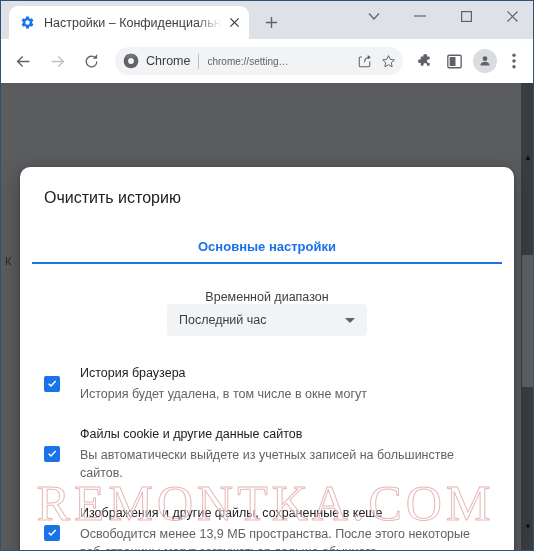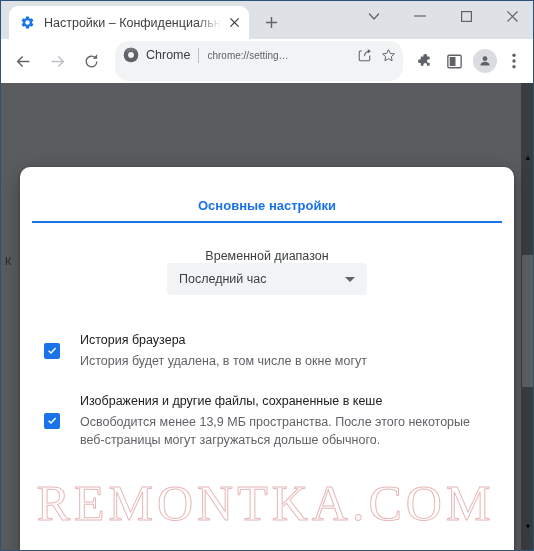--- a/index.html
+++ b/index.html
@@ -74,21 +74,21 @@
   .navbtn{
     width:28px;height:28px;margin-right:6px;
     display:flex;align-items:center;justify-content:center;
     border-radius:50%;color:#5f6368;
   }
   .navbtn.disabled{color:#bdc1c6;}
   #omnibox{
     flex:1 1 auto;height:28px;
     background:#f1f3f4;border-radius:14px;
     display:flex;align-items:center;
-    padding:0 4px 12px 8px;margin:0 4px;
+    padding:0 4px 0 8px;margin:0 4px;
     min-width:0;
   }
   #omnibox .chrome-ic{width:16px;height:16px;flex:0 0 16px;margin-right:7px;}
   #omnibox .site-name{font-size:12.5px;color:#3c4043;white-space:nowrap;}
   #omnibox .divider{
     width:1px;height:15px;background:#bdc1c6;margin:0 8px;flex:0 0 1px;
   }
   #omnibox .url{
     font-size:10px;color:#5f6368;white-space:nowrap;overflow:hidden;
     flex:1 1 auto;min-width:0;
@@ -200,21 +200,21 @@
     display:flex;align-items:center;justify-content:space-between;
     padding:0 12px;box-sizing:border-box;
   }
   #range-select .val{font-size:12.5px;color:#3c4043;}
   #range-select .caret{
     width:0;height:0;border-left:5px solid transparent;border-right:5px solid transparent;
     border-top:5px solid #5f6368;
   }
 
   .check-row{display:flex;align-items:center;margin-top:22px;}
-  .check-row.first{margin-top:36px;}
+  .check-row.first{margin-top:28px;}
   .cbox{
     flex:0 0 16px;width:16px;height:16px;border-radius:2px;
     background:#1a73e8;margin-right:20px;
     display:flex;align-items:center;justify-content:center;
   }
   .ctext{flex:1 1 auto;}
   .ctitle{font-size:12.5px;color:#202124;line-height:18px;}
   .cdesc{font-size:12.5px;color:#5f6368;line-height:18px;margin-top:3px;}
 
   
@@ -363,20 +363,21 @@
     <div id="scrim"></div>
 
     <div id="page-scroll-track">
       <div id="page-scroll-up">▲</div>
       <div id="page-scroll-thumb"></div>
       <div id="page-scroll-down">▼</div>
     </div>
 
     <div id="dialog">
 
+      <div id="dlg-title">Очистить историю</div>
 
       <div id="tabs">
         <div class="dtab active">
           <span>Основные настройки</span>
         </div>
       </div>
 
       <div id="dlg-body">
 
         <div class="range-row">
@@ -392,28 +393,39 @@
             <svg width="11" height="11" viewBox="0 0 12 12">
                 <path fill="none" stroke="#fff" stroke-width="1.6" d="M1.8 6.2l2.6 2.6 5-5.4"></path>
               </svg>
           </span>
           <span class="ctext">
             <span class="ctitle" style="display:block">История браузера</span>
             <span class="cdesc" style="display:block">История будет удалена, в том числе в окне могут</span>
           </span>
         </div>
 
-
         <div class="check-row">
           <span class="cbox">
             <svg width="11" height="11" viewBox="0 0 12 12">
                 <path fill="none" stroke="#fff" stroke-width="1.6" d="M1.8 6.2l2.6 2.6 5-5.4"></path>
               </svg>
           </span>
           <span class="ctext">
+            <span class="ctitle" style="display:block">Файлы cookie и другие данные сайтов</span>
+            <span class="cdesc" style="display:block">Вы автоматически выйдете из учетных записей на большинстве сайтов.</span>
+          </span>
+        </div>
+
+        <div class="check-row">
+          <span class="cbox">
+            <svg width="11" height="11" viewBox="0 0 12 12">
+                <path fill="none" stroke="#fff" stroke-width="1.6" d="M1.8 6.2l2.6 2.6 5-5.4"></path>
+              </svg>
+          </span>
+          <span class="ctext">
             <span class="ctitle" style="display:block">Изображения и другие файлы, сохраненные в кеше</span>
             <span class="cdesc" style="display:block">Освободится менее 13,9 МБ пространства. После этого некоторые веб-страницы могут загружаться дольше обычного.</span>
           </span>
         </div>
 
       </div>
 
     </div>
   </div>
 

